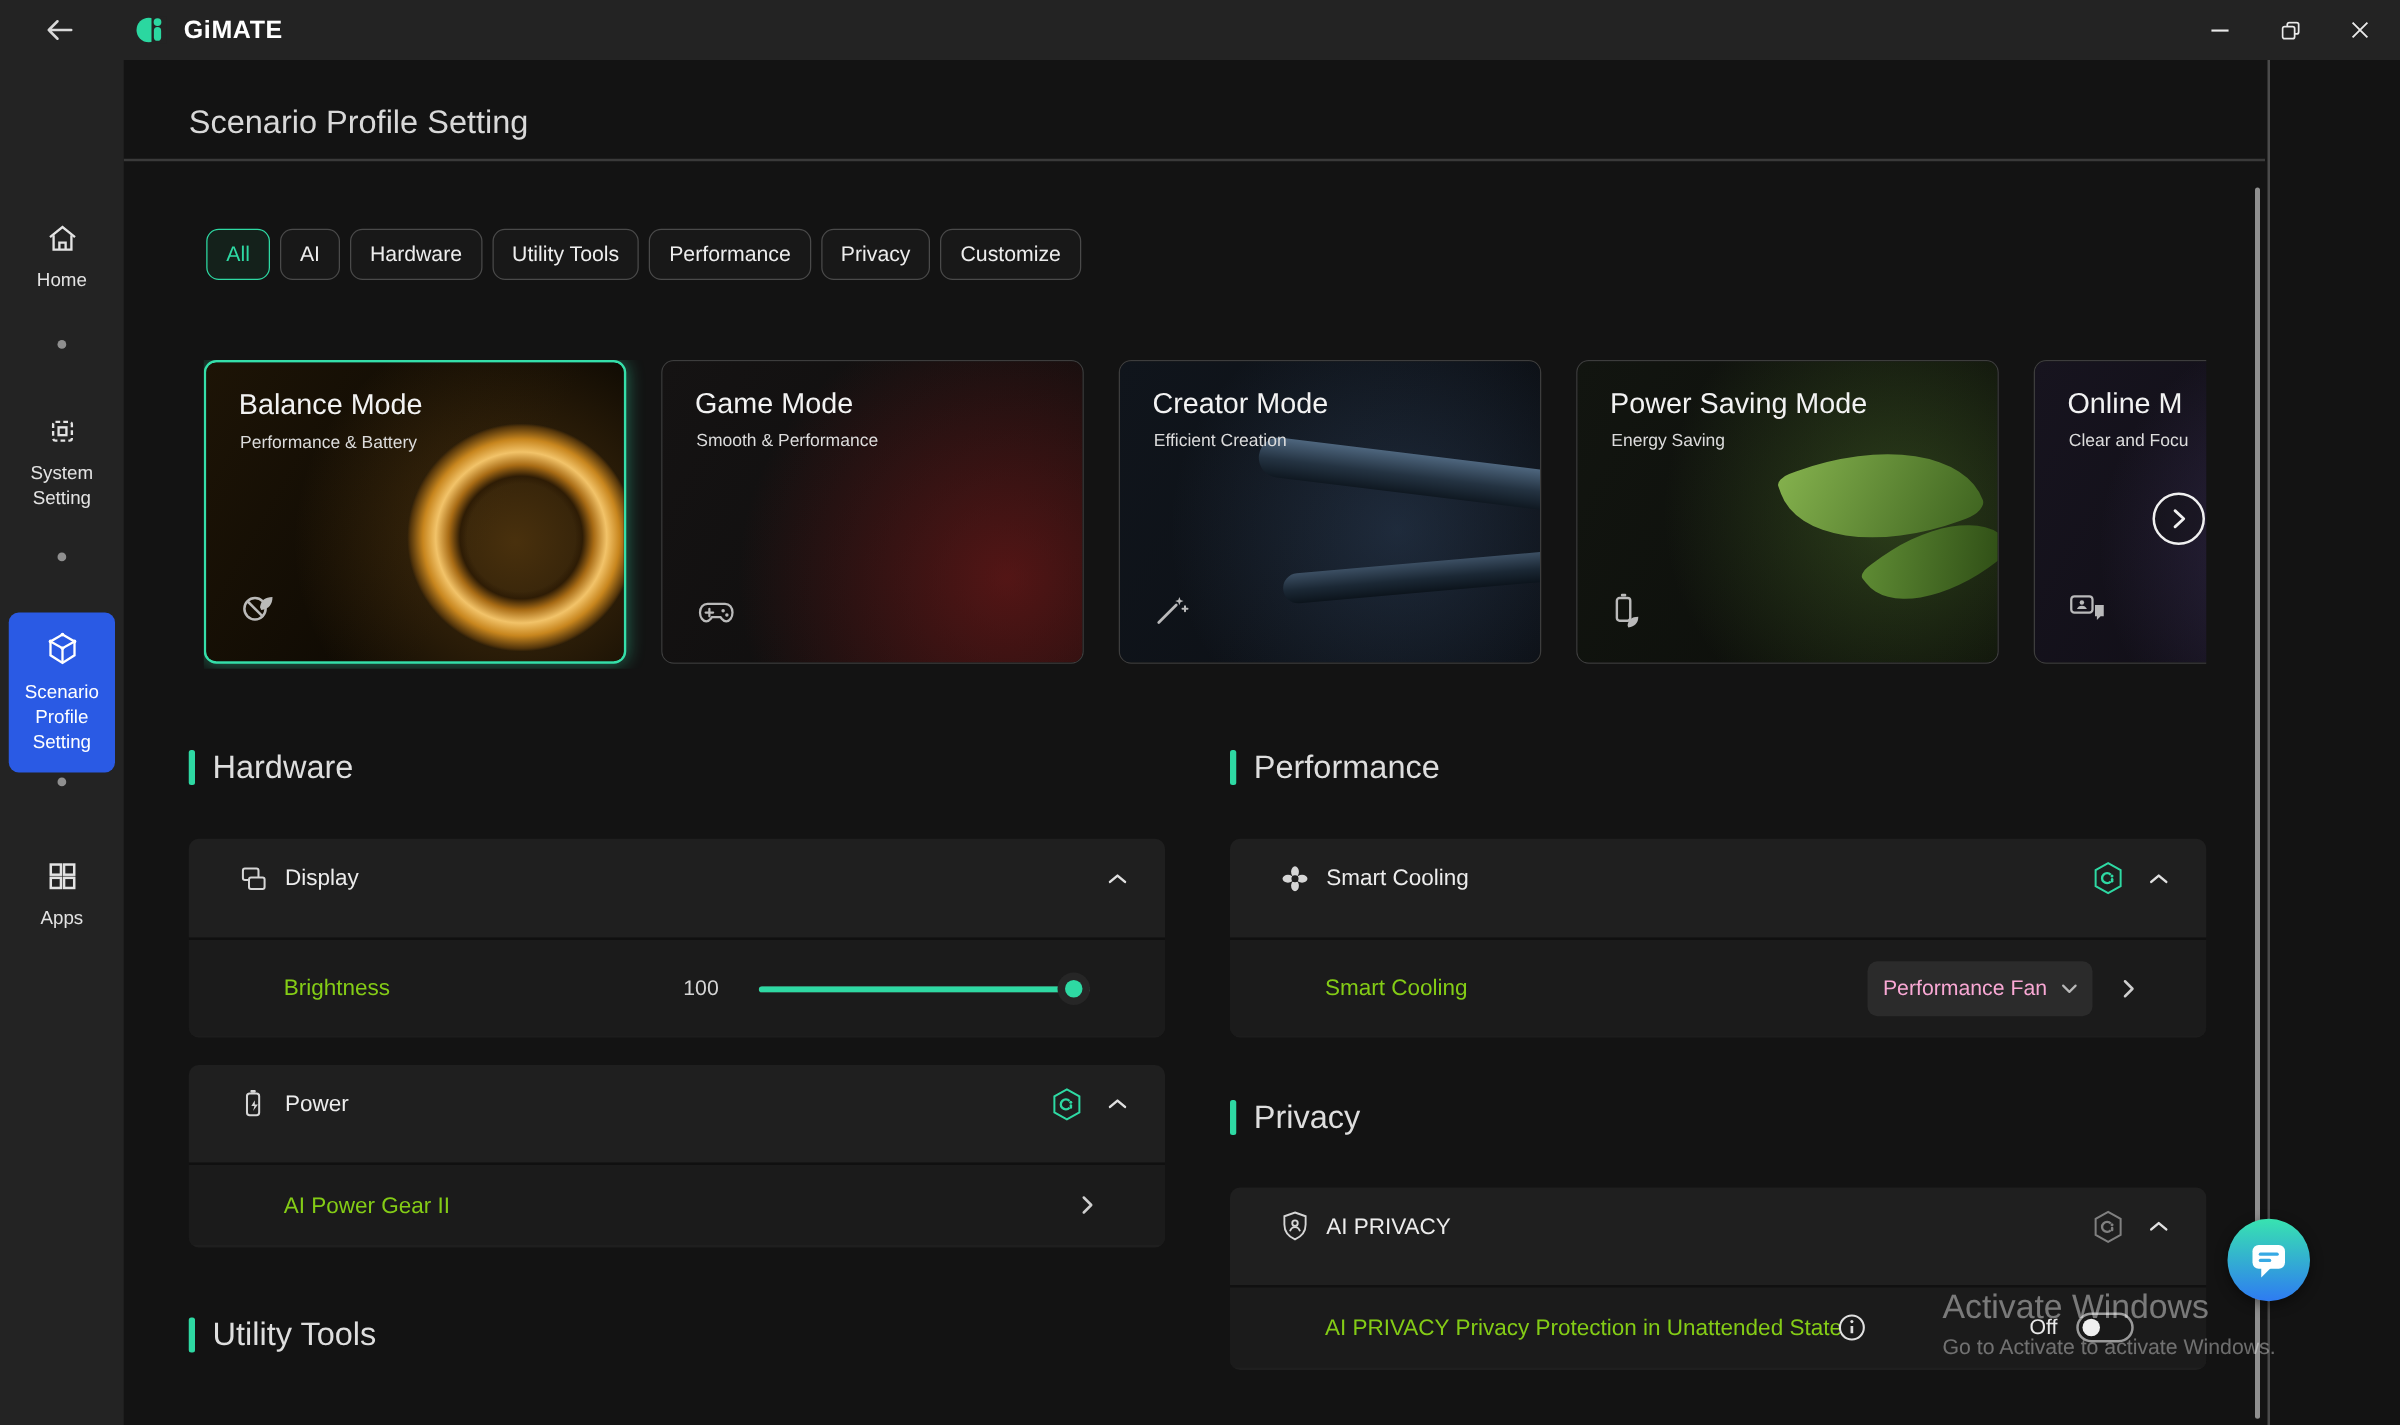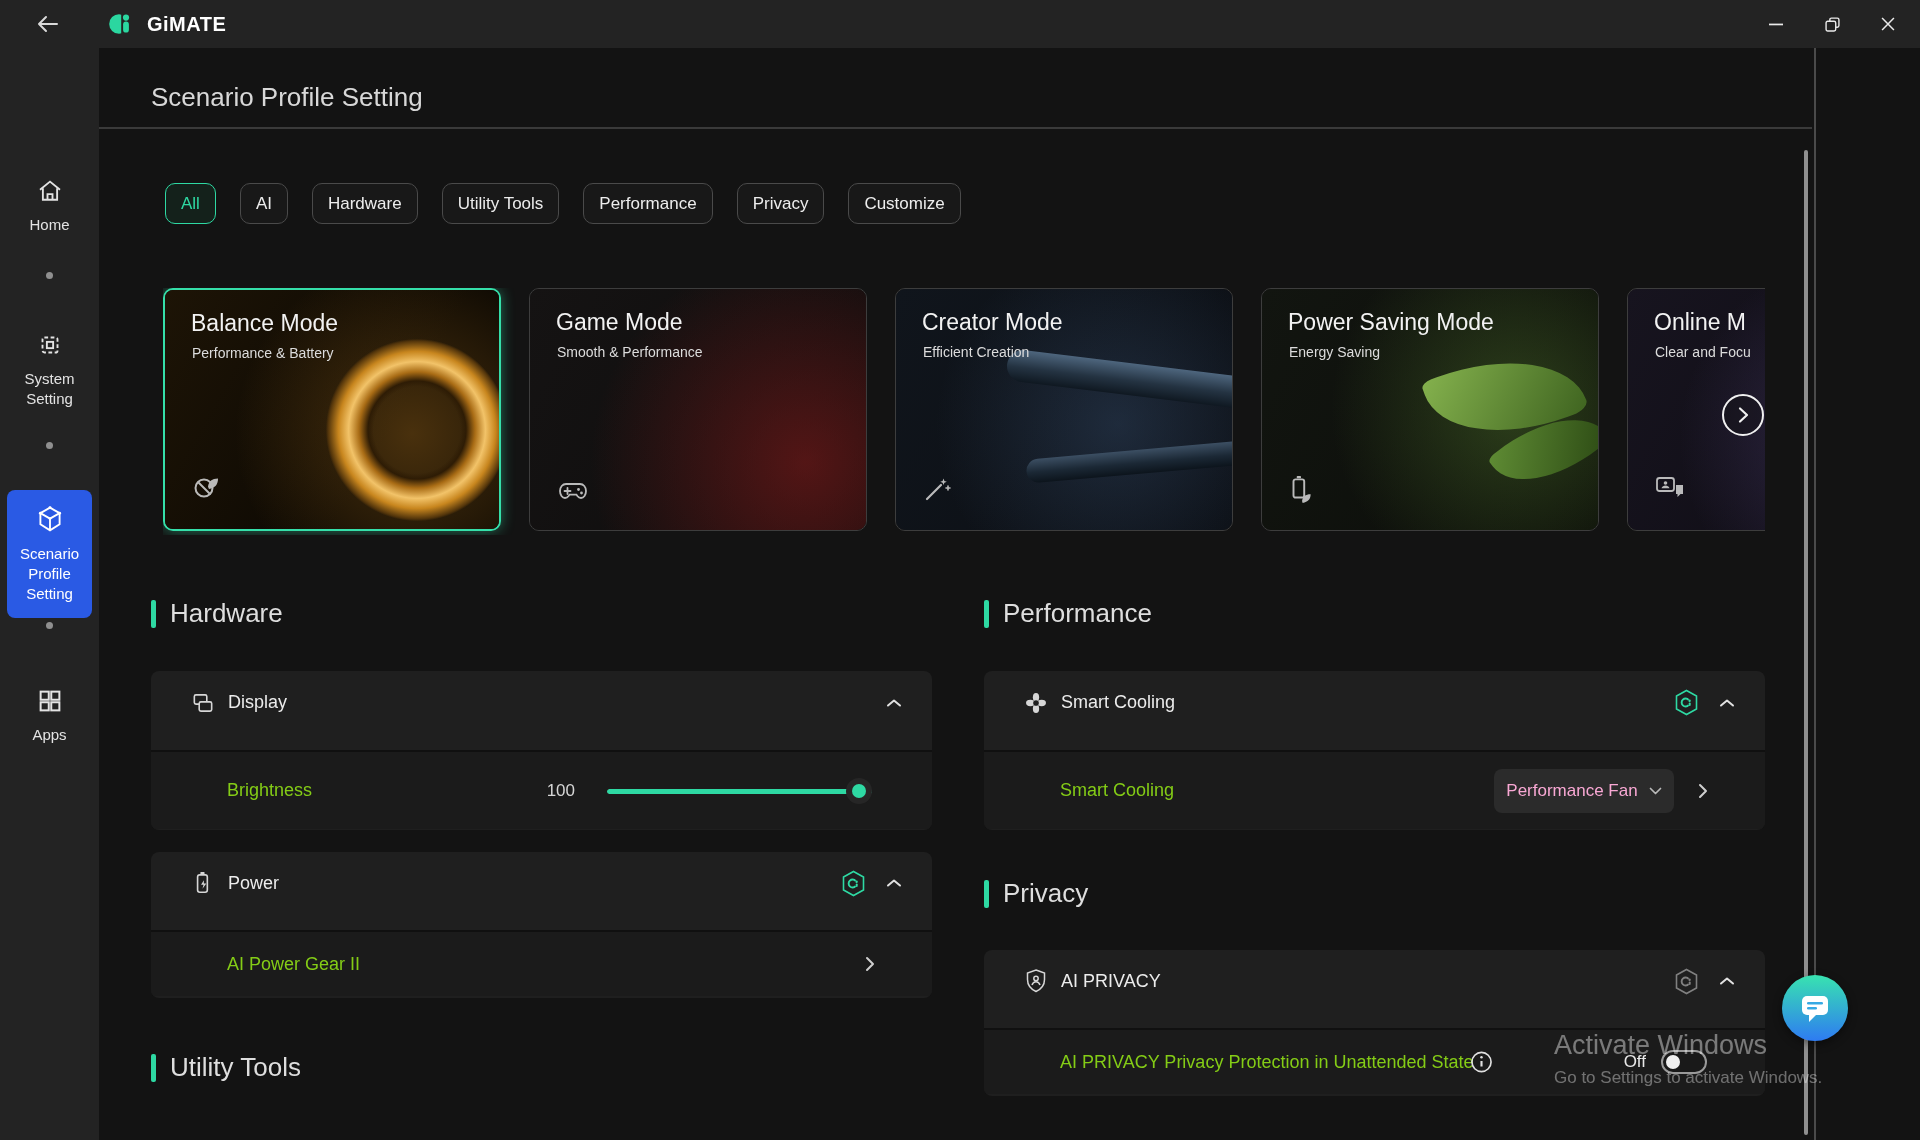--- a/index.html
+++ b/index.html
@@ -22,21 +22,21 @@
   .si-home { top:128px; }
   .si-system { top:282px; }
   .si-scenario { top:442px; left:7px; width:85px; padding:13px 2px 14px; background:var(--active-blue,#2A5AE4); border-radius:8px; color:#ffffff; }
   .si-apps { top:638px; }
   .side-dot { position:absolute; left:46px; width:7px; height:7px; border-radius:50%; background:#8f8f8f; }
   .sd-0 { top:224px; } .sd-1 { top:394px; } .sd-2 { top:574px; }
   
   .page-title { position:absolute; left:151px; top:82px; font-size:26px; color:#d8d8d8; z-index:5; }
   .header-line { position:absolute; left:99px; top:127px; width:1713px; height:2px; background:#3a3a3a; }
   
-  .tabs { position:absolute; left:165px; top:183px; display:flex; gap:24px; z-index:5;justify-content:space-between; }
+  .tabs { position:absolute; left:165px; top:183px; display:flex; gap:8px; z-index:5;justify-content:space-between; }
   .tab { height:41px; padding:0 15px; display:flex; align-items:center; font-size:17px; color:#ededed; background:#181818; border:1px solid #4a4a4a; border-radius:10px; cursor:pointer; white-space:nowrap; }
   .tab.active { color:var(--accent,#2ED9A3); border-color:var(--accent,#2ED9A3); background:#14211b; }
   
   .modes { position:absolute; left:163px; top:288px; width:1602px; height:247px; display:flex; gap:28px; overflow:hidden; z-index:4; }
   .mode-card { flex:0 0 338px; height:243px; border-radius:10px; border:1px solid #3d3d3d; position:relative; overflow:hidden; background:#151515; cursor:pointer;text-align:right; }
   .mode-card.selected { border:2px solid var(--selected,#35DFA9); box-shadow:0 0 14px rgba(53,223,169,.45); }
   .art { position:absolute; inset:0; }
   .m-balance .art { background:radial-gradient(circle at 74% 60%, rgba(212,140,36,.30), transparent 62%), linear-gradient(120deg,#1d1406 0%, #0d0903 65%); }
   .torus { position:absolute; right:-32px; top:26px; width:228px; height:228px; border-radius:50%; transform:rotate(-18deg);
     background:radial-gradient(closest-side, rgba(0,0,0,0) 38%, #2e1c05 43%, #a96c15 51%, #f2c369 60%, #c8861e 69%, #53350b 78%, rgba(0,0,0,0) 80%); }
@@ -433,21 +433,21 @@
     </span>
     <span class="off-label">Off</span>
     <div class="toggle">
         <div class="knob"></div>
       </div>
   </div>
 </div>
 
 <div class="wm">
   <div class="wm-1">Activate Windows</div>
-  <div class="wm-2">Go to Settings to activate Windows.</div>
+  <div class="wm-2">Go to Activate to activate Windows.</div>
 </div>
 
 <div class="chat-fab">
   <svg width="34" height="32" viewBox="0 0 34 32">
       <rect x="4" y="4" width="26" height="19" rx="5" fill="#ffffff"></rect>
       <path d="M11 22v8l8-8z" fill="#ffffff"></path>
       <rect x="9" y="10" width="16" height="2.6" rx="1.3" fill="#37A9E4"></rect>
       <rect x="9" y="15" width="10" height="2.6" rx="1.3" fill="#37A9E4"></rect>
     </svg>
 </div>

